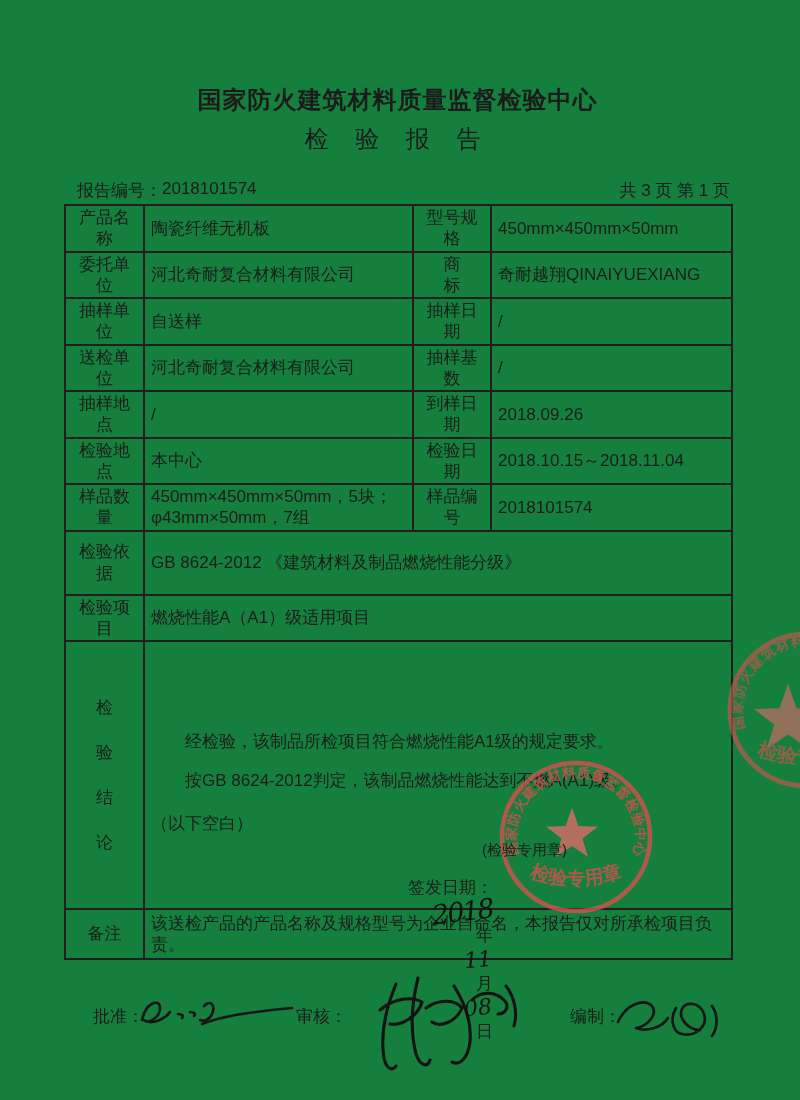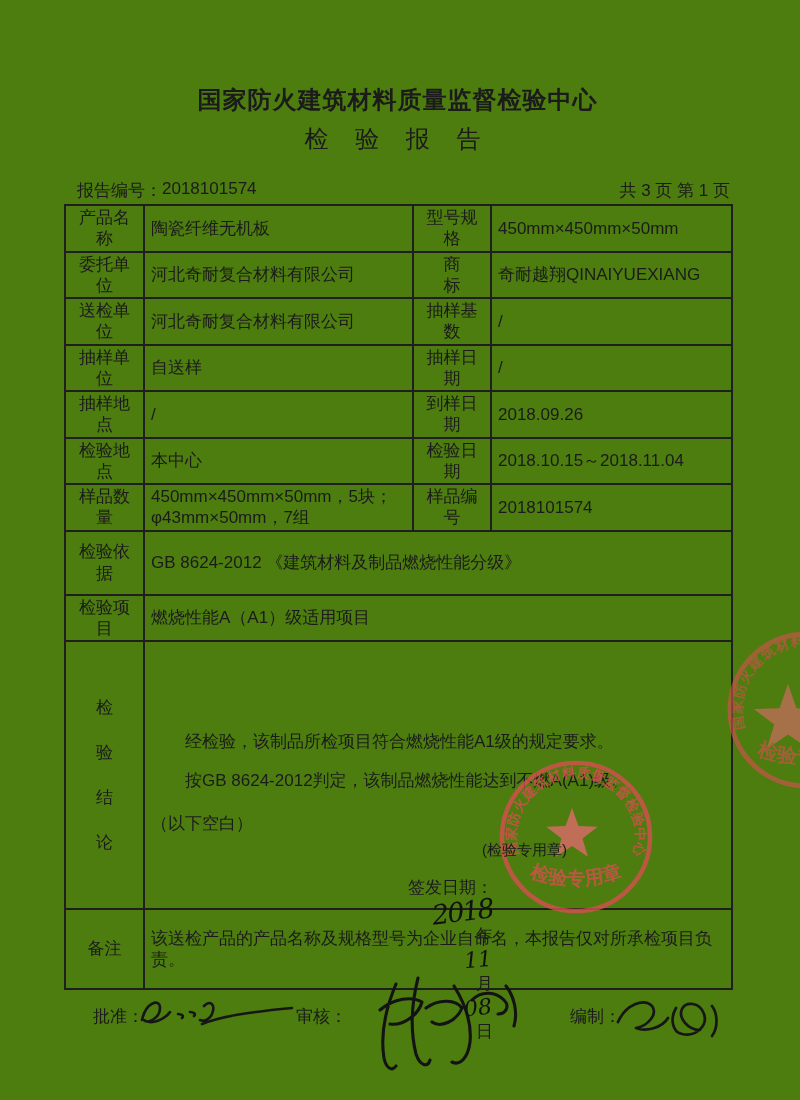--- a/index.html
+++ b/index.html
@@ -1,17 +1,17 @@
 <!DOCTYPE html>
 <html><head>
 <meta charset="utf-8">
 <style>
   html,body{margin:0;padding:0;}
   body{width:800px;height:1100px;background:#e8e8e6;font-family:"Liberation Sans",sans-serif;}
-  .page{position:relative;width:800px;height:1100px;background:#4d7c0f;overflow:hidden;color:#1b1b1b;}
+  .page{position:relative;width:800px;height:1100px;background:#15803d;overflow:hidden;color:#1b1b1b;}
 
   .center-name{position:absolute;top:84px;left:65px;width:665px;text-align:center;
     font-size:24px;font-weight:bold;letter-spacing:1px;white-space:nowrap;}
   .doc-title{position:absolute;top:123px;left:65px;width:665px;text-align:center;
     font-size:24px;font-weight:normal;letter-spacing:10px;white-space:nowrap;}
 
   .meta-row{position:absolute;top:179px;left:65px;width:665px;display:flex;
     justify-content:space-between;font-size:17px;}
   .meta-left{display:flex;margin-left:12px;}
 
@@ -20,21 +20,21 @@
   table.report td{border:2px solid #1f1f1f;padding:1px 6px;vertical-align:middle;
     overflow:hidden;line-height:1.25;}
   col.c1{width:79px;} col.c2{width:269px;} col.c3{width:78px;} col.c4{width:241px;}
   td.lbl{text-align:center;padding:1px 2px;}
   td.val{text-align:left;padding-left:8px;}
   tr.r-std{height:37px;}
   tr.r-qty{height:43px;}
   tr.r-basis{height:64px;}
   tr.r-items{height:40px;}
   tr.r-concl{height:268px;}
-  tr.r-remark{height:80px;}
+  tr.r-remark{height:50px;}
   td.concl-cell{vertical-align:top;position:relative;}
   td.concl-cell p{margin:0;}
   .p-indent{text-indent:2em;}
   .cp1{margin-top:15px !important;}
   .cp2{margin-top:18px !important;}
   .cp3{margin-top:22px !important;}
   td.lbl-vert{vertical-align:middle;}
   .vchars{display:flex;flex-direction:column;align-items:center;gap:24px;}
 
   .seal-note{position:absolute;left:482px;top:841px;font-size:15px;z-index:6;white-space:nowrap;}
@@ -89,29 +89,29 @@
       <td class="lbl">型号规格</td>
       <td class="val">450mm×450mm×50mm</td>
     </tr>
     <tr class="r-std">
       <td class="lbl">委托单位</td>
       <td class="val">河北奇耐复合材料有限公司</td>
       <td class="lbl">商　　标</td>
       <td class="val">奇耐越翔QINAIYUEXIANG</td>
     </tr>
     <tr class="r-std">
+      <td class="lbl">抽样单位</td>
+      <td class="val">自送样</td>
+      <td class="lbl">抽样日期</td>
+      <td class="val">/</td>
+    </tr>
+    <tr class="r-std">
       <td class="lbl">送检单位</td>
       <td class="val">河北奇耐复合材料有限公司</td>
       <td class="lbl">抽样基数</td>
-      <td class="val">/</td>
-    </tr>
-    <tr class="r-std">
-      <td class="lbl">抽样单位</td>
-      <td class="val">自送样</td>
-      <td class="lbl">抽样日期</td>
       <td class="val">/</td>
     </tr>
     <tr class="r-std">
       <td class="lbl">抽样地点</td>
       <td class="val">/</td>
       <td class="lbl">到样日期</td>
       <td class="val">2018.09.26</td>
     </tr>
     <tr class="r-std">
       <td class="lbl">检验地点</td>

